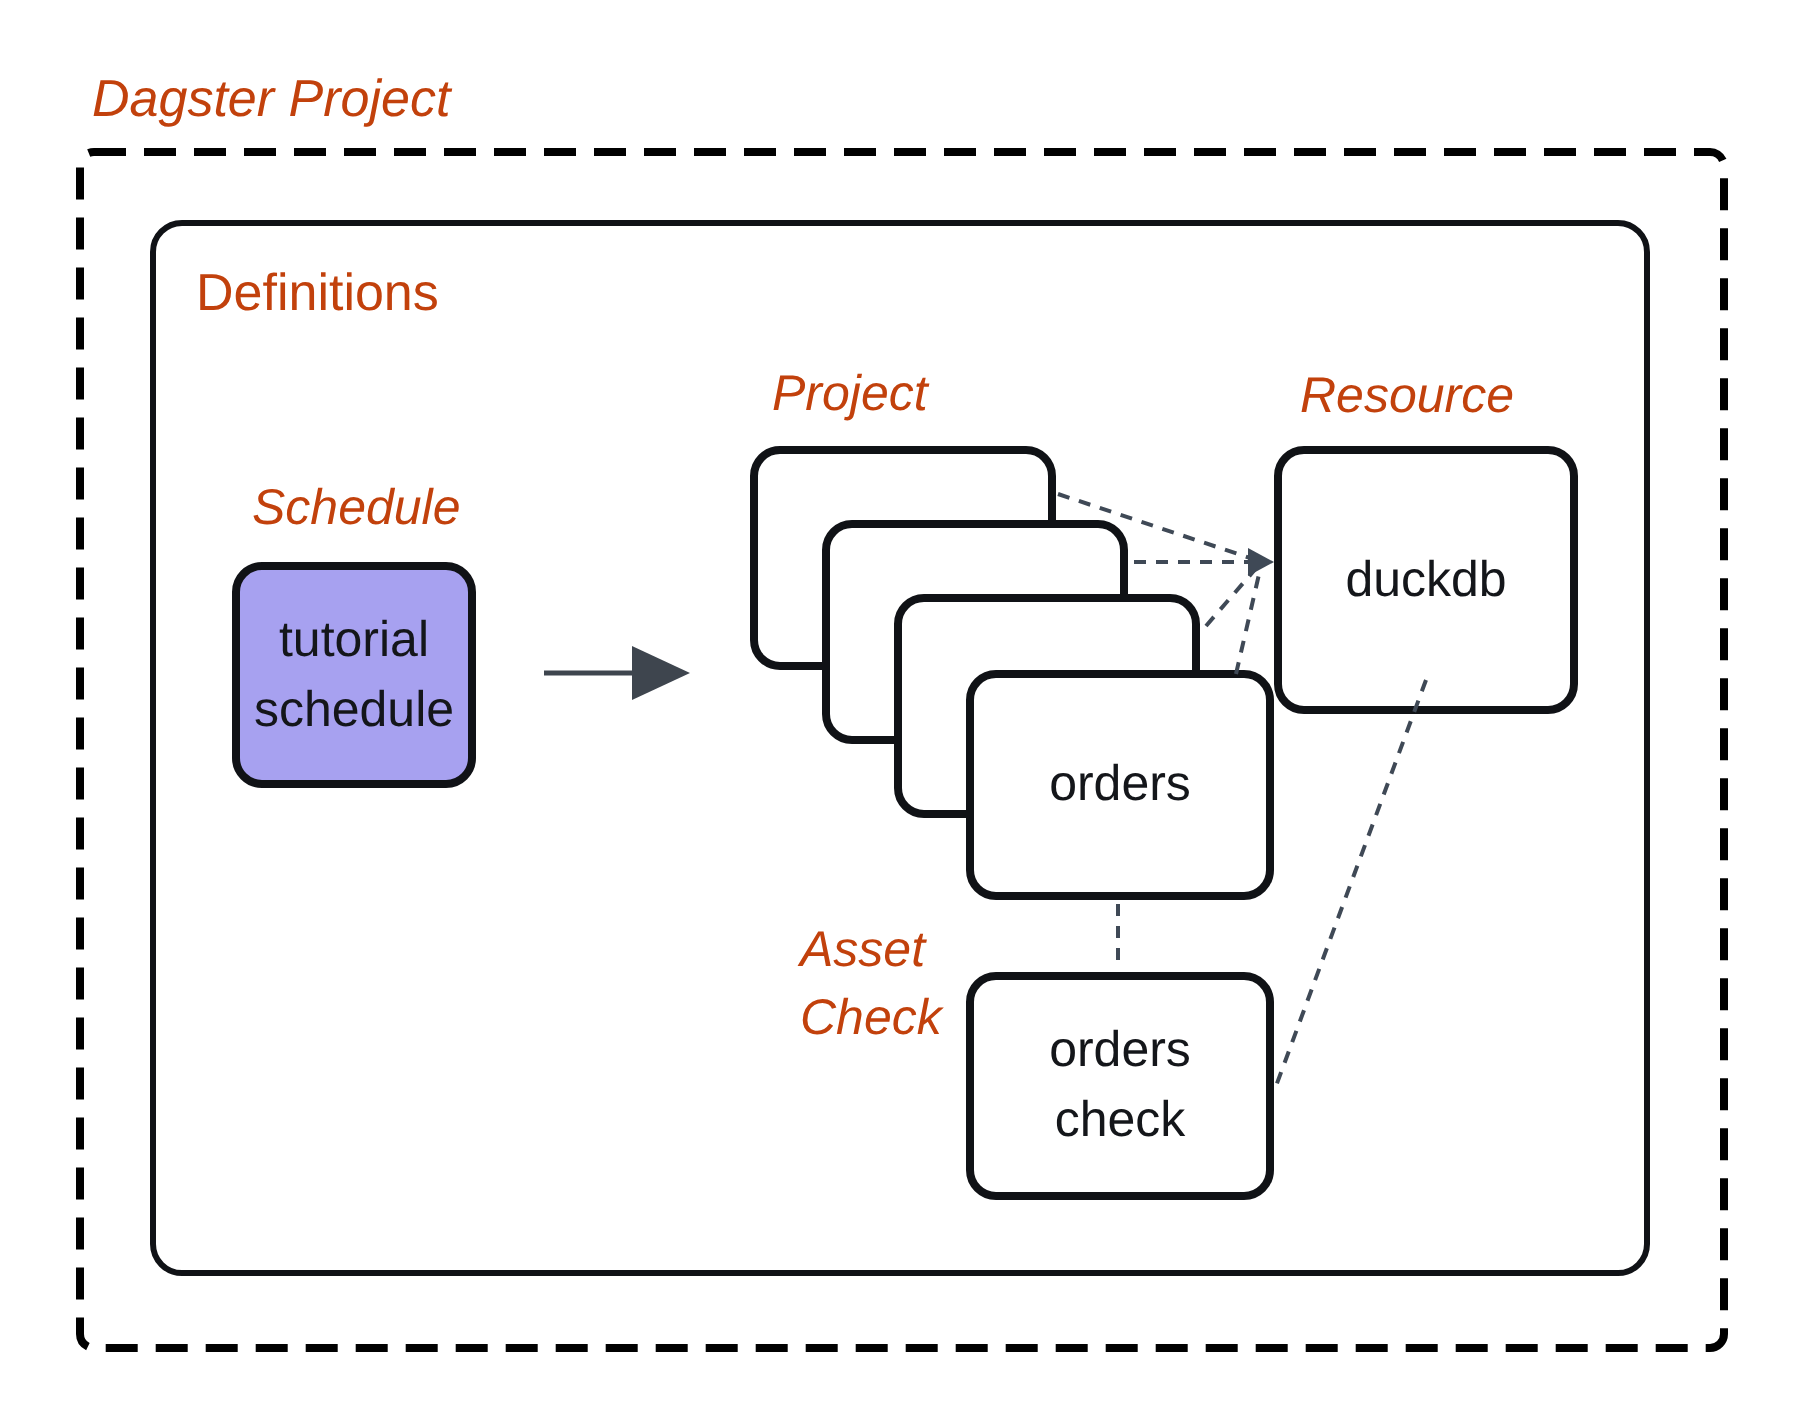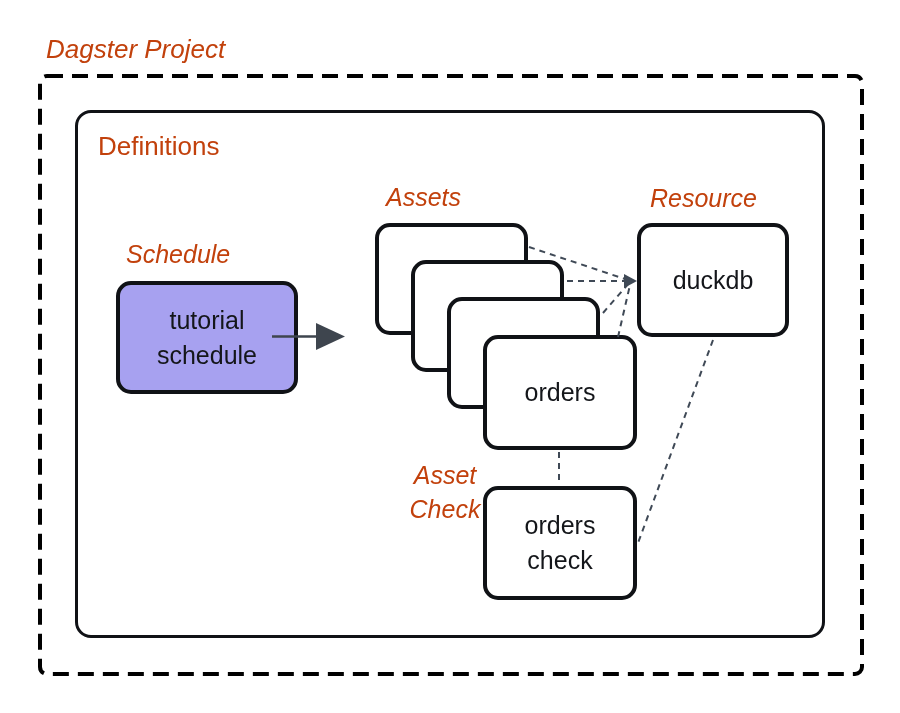--- a/index.html
+++ b/index.html
@@ -18,21 +18,21 @@
   }
   .lbl {
     position: absolute;
     font-size: 25px;
     line-height: 32px;
     font-style: italic;
     font-weight: 500;
     color: #c2410c;
     white-space: nowrap;
   }
-  .lbl.two-line { white-space: normal; line-height: 34px; text-align: center; }
+  .lbl.two-line { white-space: normal; line-height: 34px; }
   .plain { font-style: normal; font-weight: 400; }
   .node {
     position: absolute;
     background: #ffffff;
     border: 4px solid #101216;
     border-radius: 15px;
     display: flex;
     flex-direction: column;
     align-items: center;
     justify-content: center;
@@ -64,35 +64,35 @@
 <body>
 
 <div class="canvas">
 
   <div class="lbl" style="left:46px; top:33px; font-size:26px;">Dagster Project</div>
 
   <div class="definitions-box"></div>
   <div class="lbl plain" style="left:98px; top:130px; font-size:26px;">Definitions</div>
 
   <div class="lbl" style="left:126px; top:238px;">Schedule</div>
-  <div class="node schedule-node" style="left:116px; top:281px; width:182px; height:113px;text-align:center;">
+  <div class="node schedule-node" style="left:116px; top:281px; width:122px; height:113px;text-align:center;">
     <span>tutorial</span>
     <span>schedule</span>
   </div>
 
-  <div class="lbl" style="left:386px; top:181px;">Assets</div>
+  <div class="lbl" style="left:386px; top:181px;">Project</div>
   <div class="node" style="left:375px; top:223px; width:153px; height:112px;"></div>
   <div class="node" style="left:411px; top:260px; width:153px; height:112px;"></div>
   <div class="node" style="left:447px; top:297px; width:153px; height:112px;"></div>
   <div class="node" style="left:483px; top:335px; width:154px; height:115px;">
     <span>orders</span>
   </div>
 
   <div class="lbl" style="left:650px; top:182px;">Resource</div>
-  <div class="node" style="left:637px; top:223px; width:152px; height:114px;">
+  <div class="node" style="left:637px; top:223px; width:152px; height:134px;">
     <span>duckdb</span>
   </div>
 
   <div class="lbl two-line" style="left:400px; top:458px; width:90px;">
     <span>Asset</span><br>
     <span>Check</span>
   </div>
   <div class="node" style="left:483px; top:486px; width:154px; height:114px;">
     <span>orders</span>
     <span>check</span>

